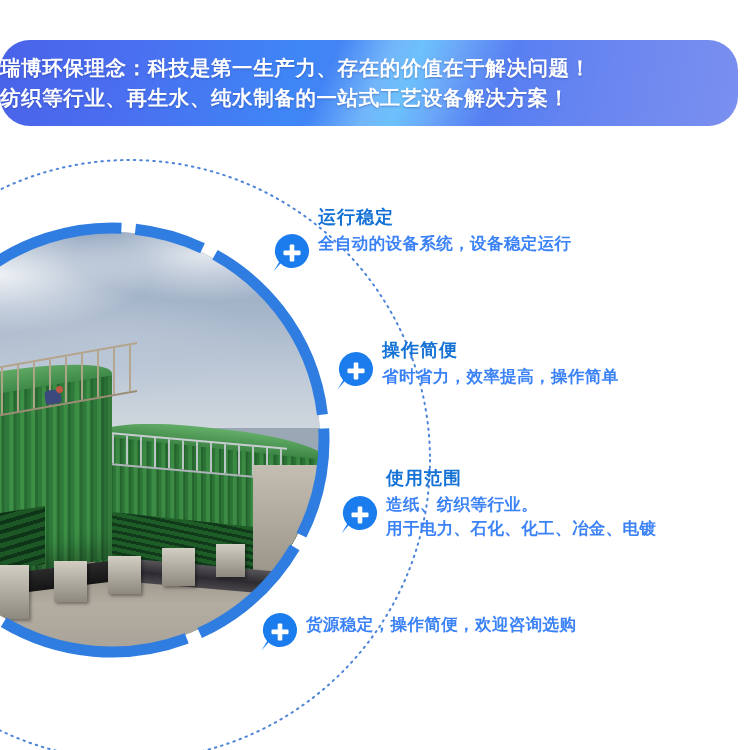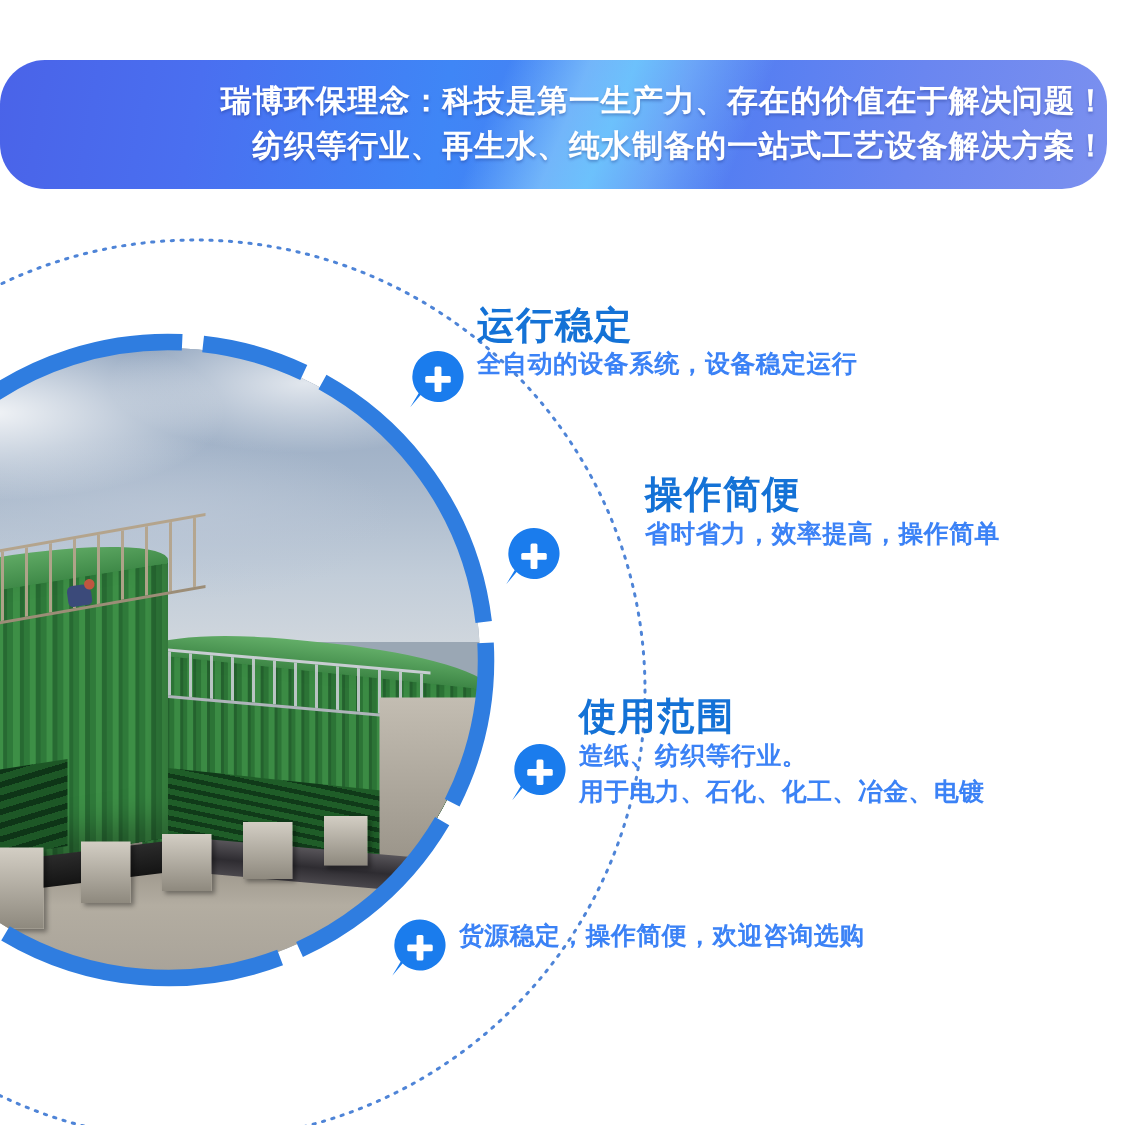--- a/index.html
+++ b/index.html
@@ -21,21 +21,21 @@
         rgba(160,225,255,0.00) 44%,
         rgba(150,225,255,0.55) 51%,
         rgba(120,215,255,0.75) 55%,
         rgba(150,225,255,0.40) 60%,
         rgba(160,225,255,0.00) 67%),
       linear-gradient(100deg,#4a63e8 0%,#4a6ff0 18%,#3f86f6 40%,#4f7cf2 62%,#6a86f0 82%,#7b90ef 100%);
     overflow:hidden;
   }
   .banner-text{
     position:absolute;left:0;right:0;top:50%;transform:translateY(-50%);
-    text-align:right;color:#ffffff;font-weight:bold;
+    text-align:left;color:#ffffff;font-weight:bold;
     font-size:20.5px;line-height:30px;letter-spacing:0.6px;
     text-shadow:0 1px 2px rgba(20,40,120,.35);
     white-space:nowrap;
   }
 
   
   .circle-wrap{position:absolute;left:-96px;top:232px;width:416px;height:416px;}
 
   .photo{
     position:absolute;left:0;top:0;width:416px;height:416px;
@@ -140,34 +140,34 @@
   
   .dotted-outer{position:absolute;left:-190px;top:140px;width:640px;height:640px;pointer-events:none;}
 
   
   .feature{position:absolute;}
   .pin{
     position:absolute;width:44px;height:44px;
   }
   .pin svg{display:block;}
   .f-title{
-    color:#1472d6;font-weight:bold;font-size:25px;line-height:28px;
+    color:#1472d6;font-weight:bold;font-size:18px;line-height:28px;
     white-space:nowrap;letter-spacing:1px;
   }
   .f-desc{
     color:#3b82f6;font-weight:bold;font-size:16.5px;line-height:24px;
     white-space:nowrap;letter-spacing:0.4px;
   }
   .f-texts{position:absolute;}
 
   
   #feature-0 .f-texts{left:318px;top:203px;}
   #feature-0 .pin{left:270px;top:231px;}
 
-  #feature-1 .f-texts{left:382px;top:316px;margin-left:48px;}
+  #feature-1 .f-texts{left:382px;top:336px;}
   #feature-1 .pin{left:334px;top:349px;}
 
   #feature-2 .f-texts{left:386px;top:464px;}
   #feature-2 .pin{left:338px;top:493px;}
 
   #feature-3 .f-texts{left:306px;top:612px;}
   #feature-3 .pin{left:258px;top:610px;}
 </style>
 </head>
 <body>

